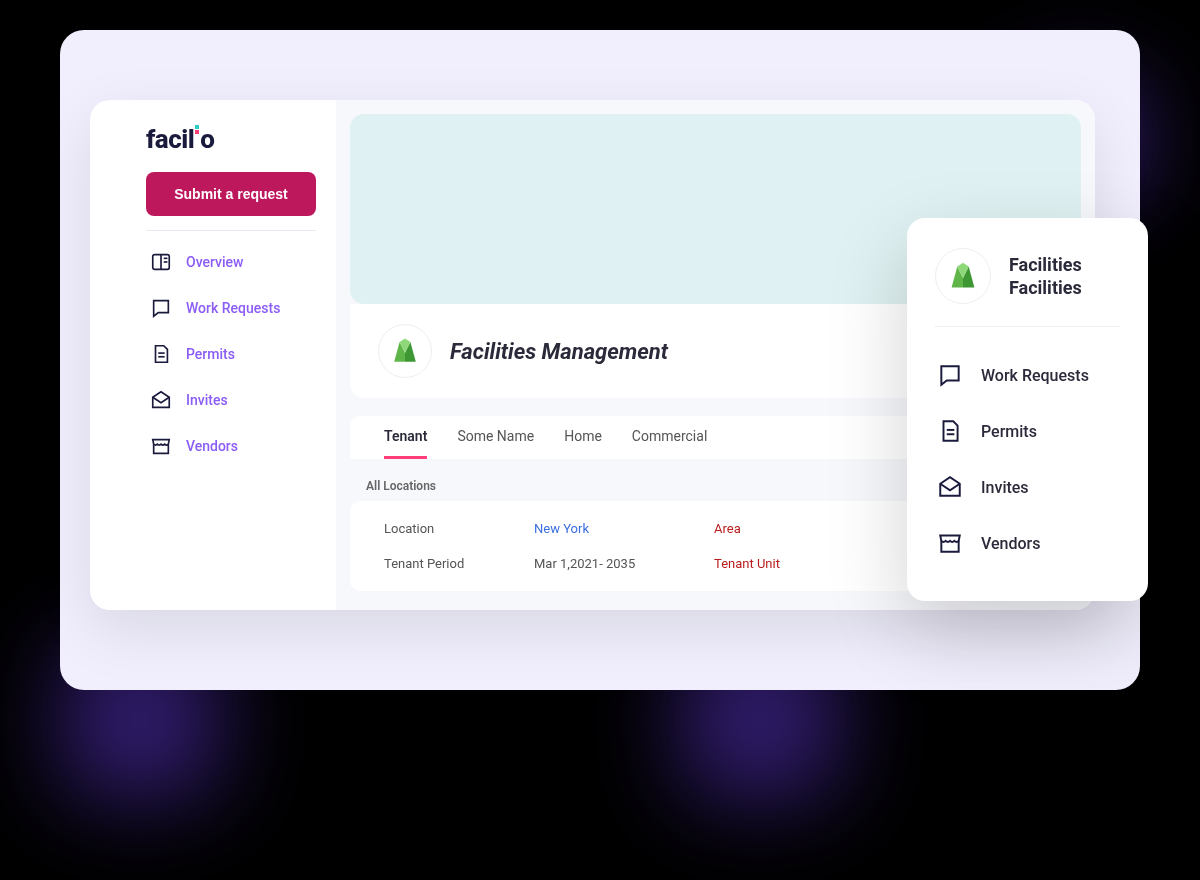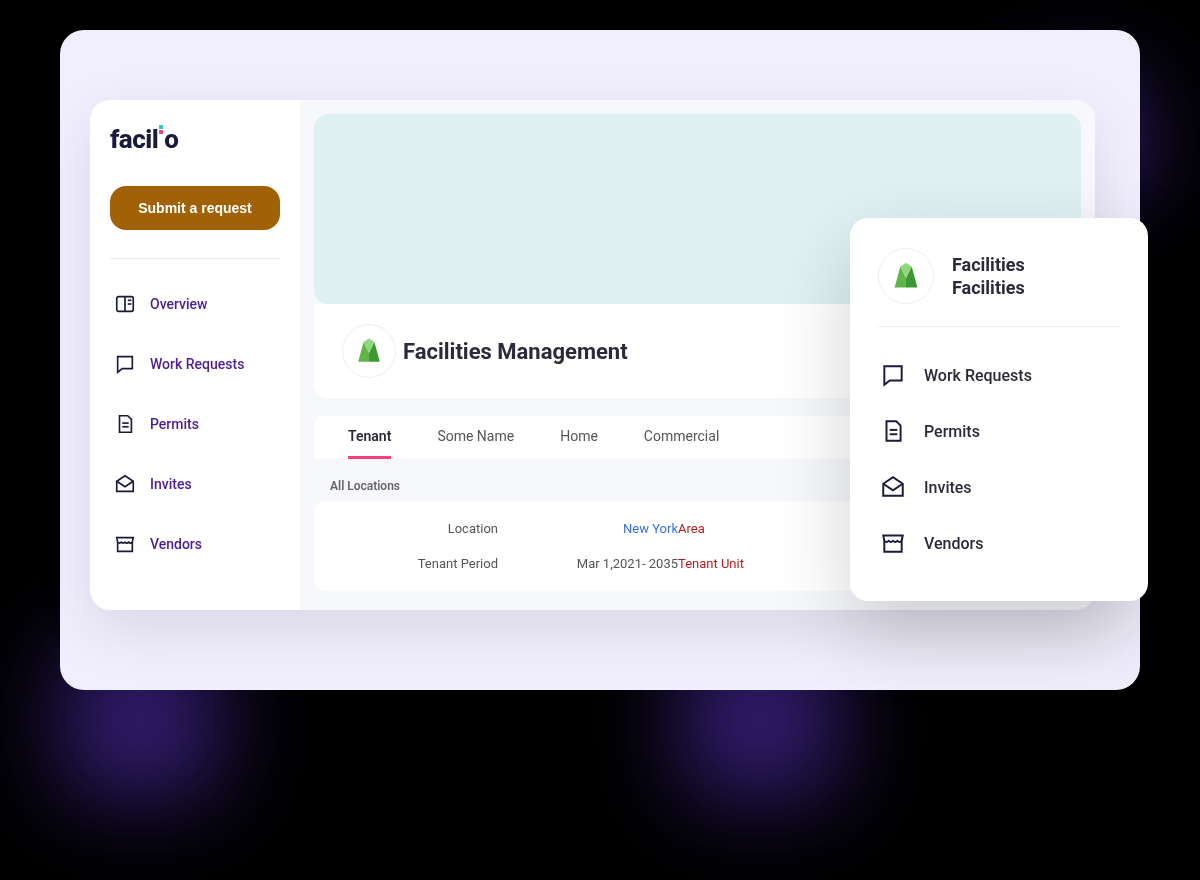--- a/index.html
+++ b/index.html
@@ -41,55 +41,56 @@
     overflow: hidden;
     box-shadow: 0 20px 60px rgba(0,0,0,0.1);
   }
 
   
   .sidebar {
     width: 210px;
     padding: 24px 20px;
     display: flex;
     flex-direction: column;
-    gap: 18px;
+    gap: 4px;
+    margin-left: 36px;
   }
   .brand {
     font-size: 26px;
     font-weight: 800;
     color: #1a1a3c;
     letter-spacing: -0.5px;
     position: relative;
     margin-bottom: 14px;
     display: flex;
     align-items: flex-start;
   }
   .brand .dot-stack { display: inline-flex; flex-direction: column; gap: 1px; margin-left: 1px; margin-right: 1px; margin-top: 1px;}
   .brand .dot { width: 4px; height: 4px; }
   .brand .d1 { background: #28cdc3; }
   .brand .d2 { background: #ff3e7a; }
   .submit-btn {
-    background: #a16207;
+    background: #be185d;
     color: #fff;
     border: none;
-    border-radius: 16px;
+    border-radius: 8px;
     padding: 14px 16px;
     font-size: 14px;
     font-weight: 600;
     cursor: pointer;
     text-align: center;
   }
   .sidebar-divider { height: 1px; background: #e8e8f0; margin: 10px 0 6px; }
   .nav-item {
     display: flex;
     align-items: center;
     gap: 14px;
     padding: 10px 4px;
     font-size: 14px;
-    color: #4c1d95;
+    color: #8b5cf6;
     cursor: pointer;
     font-weight: 500;
   }
   .nav-item.active { color: #1cc6bb; }
   .nav-item.active .ico svg { stroke: #1cc6bb; }
   .ico { width: 22px; height: 22px; display: flex; align-items: center; justify-content: center; }
   .ico svg { stroke: #1a1a3c; stroke-width: 1.8; fill: none; }
 
   
   .main {
@@ -104,39 +105,40 @@
     background: #dff1f2;
     border-radius: 14px;
     margin: 14px 14px 0 14px;
   }
   .title-row {
     background: #fff;
     margin: 0 14px;
     padding: 20px 28px;
     display: flex;
     align-items: center;
-    gap: 7px;
+    gap: 18px;
     border-bottom-left-radius: 14px;
     border-bottom-right-radius: 14px;
+    font-style: italic;
   }
   .logo-circle {
     width: 54px;
     height: 54px;
     border-radius: 50%;
     border: 1px solid #eee;
     display: flex;
     align-items: center;
     justify-content: center;
     background: #fff;
   }
   .page-title { font-size: 22px; font-weight: 700; color: #2a2a3a; }
 
   .tabs-row {
     display: flex;
-    gap: 46px;
+    gap: 30px;
     margin: 18px 14px 0 14px;
     padding: 12px 34px 0;
     background: #fff;
     border-top-left-radius: 10px;
     border-top-right-radius: 10px;
   }
   .tab { font-size: 14px; color: #555; padding-bottom: 12px; cursor: pointer; }
   .tab.active { color: #2a2a3a; font-weight: 600; border-bottom: 3px solid #ff3e7a; }
 
   .section-label {
@@ -148,33 +150,32 @@
   .info-block {
     background: #fff;
     margin: 0 14px;
     border-radius: 10px;
     padding: 10px 0;
   }
   .info-row {
     display: flex;
     padding: 10px 34px;
     font-size: 13px;
-    text-align: right;
   }
   .info-label { width: 150px; color: #555; }
   .info-value { width: 180px; color: #555; }
   .info-value.link { color: #3b6fe0; cursor: pointer; }
   .info-label2 { color: #b91c1c; }
 
   
   .float-card {
     position: absolute;
     top: 218px;
     right: 52px;
-    width: 298px;
+    width: 241px;
     background: #fff;
     border-radius: 18px;
     padding: 30px 28px;
     box-shadow: 0 30px 80px rgba(0,0,0,0.18);
   }
   .float-header { display: flex; align-items: center; gap: 18px; padding-bottom: 22px; border-bottom: 1px solid #eee; margin-bottom: 20px;}
   .float-logo-circle {
     width: 56px; height: 56px; border-radius: 50%;
     border: 1px solid #eee; display: flex; align-items: center; justify-content: center;
   }

